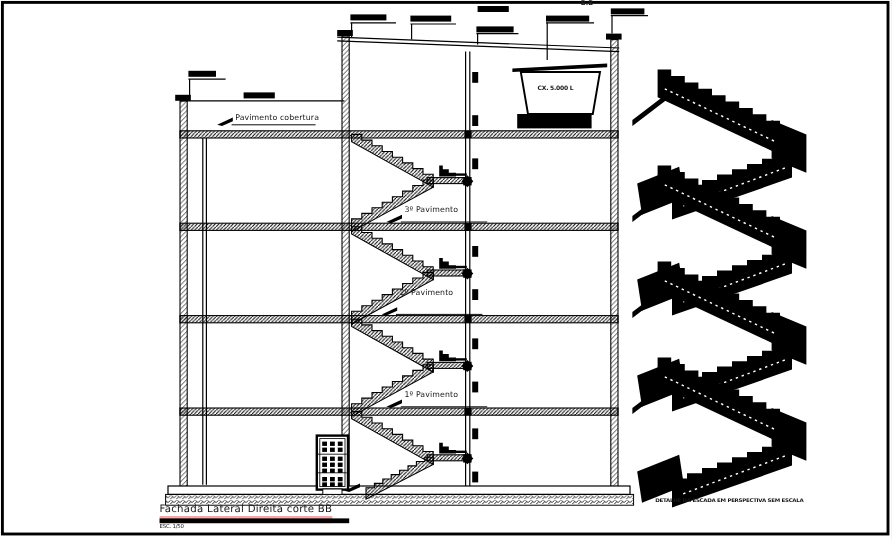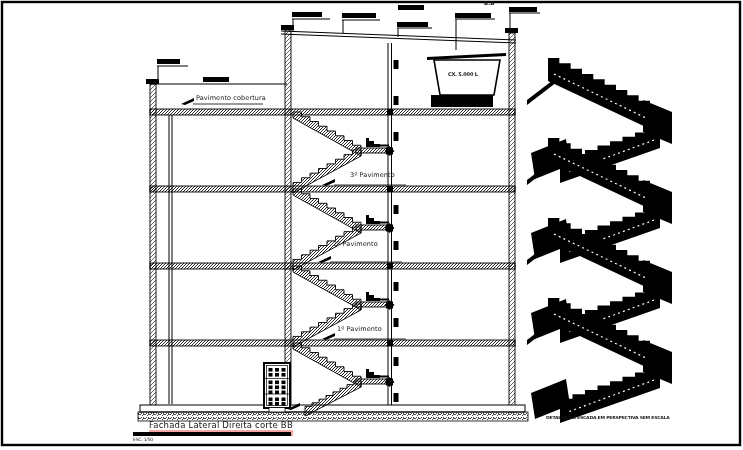--- a/index.html
+++ b/index.html
@@ -196,24 +196,24 @@
         <path d="M548,298 h11.33 v5.33 h11.33 v5.33 h11.33 v5.33 h11.33 v5.33 h11.33 v5.33 h11.33 v5.33 h11.33 v5.33 h11.33 v5.33 h11.33 v5.33 L650,369 L548,321 Z" fill="#000000"></path>
         <polygon points="643,340 672,352 672,384 643,372" fill="#000000"></polygon>
         <path d="M660,368 h-12.50 v4.38 h-12.50 v4.38 h-12.50 v4.38 h-12.50 v4.38 h-12.50 v4.38 h-12.50 v4.38 h-12.50 v4.38 h-12.50 v4.38 L560,423 L660,388 Z" fill="#000000"></path>
         <polygon points="531,393 566,379 570,405 535,419" fill="#000000"></polygon>
         <path d="M554,74 L646,118" transform="translate(0,240)" stroke="#fff" stroke-width="1.2" stroke-dasharray="2,3.2" fill="none"></path>
         <path d="M654,140 L568,172" transform="translate(0,240)" stroke="#fff" stroke-width="1.2" stroke-dasharray="2,3.2" fill="none"></path>
       </g>
   </svg>
 
   <div class="lbl lbl-floor" style="left:196px;top:94px;">Pavimento cobertura</div>
-  <div class="lbl lbl-floor" style="left:350px;top:171px;">3º Pavimento</div>
+  <div class="lbl lbl-floor" style="left:337px;top:171px;">3º Pavimento</div>
   <div class="lbl lbl-floor" style="left:333px;top:240px;">2º Pavimento</div>
   <div class="lbl lbl-floor" style="left:337px;top:325px;">1º Pavimento</div>
   <div class="lbl lbl-tank" style="left:448px;top:71px;">CX. 5.000 L</div>
   <div class="lbl lbl-bb" style="left:484px;top:0px;">B.B</div>
 
-  <div class="lbl lbl-title" style="left:133px;top:420px;border-bottom:6px solid #fca5a5;margin-left:16px;">Fachada Lateral Direita corte BB</div>
+  <div class="lbl lbl-title" style="left:133px;top:420px;border-bottom:6px solid #fca5a5;">Fachada Lateral Direita corte BB</div>
   <div class="title-bar"></div>
   <div class="lbl lbl-esc" style="left:133px;top:437px;">ESC. 1/50</div>
 
   <div class="lbl lbl-caption" style="left:546px;top:415px;">DETALHE DA ESCADA EM PERSPECTIVA SEM ESCALA</div>
 </div>
 
 </body></html>

